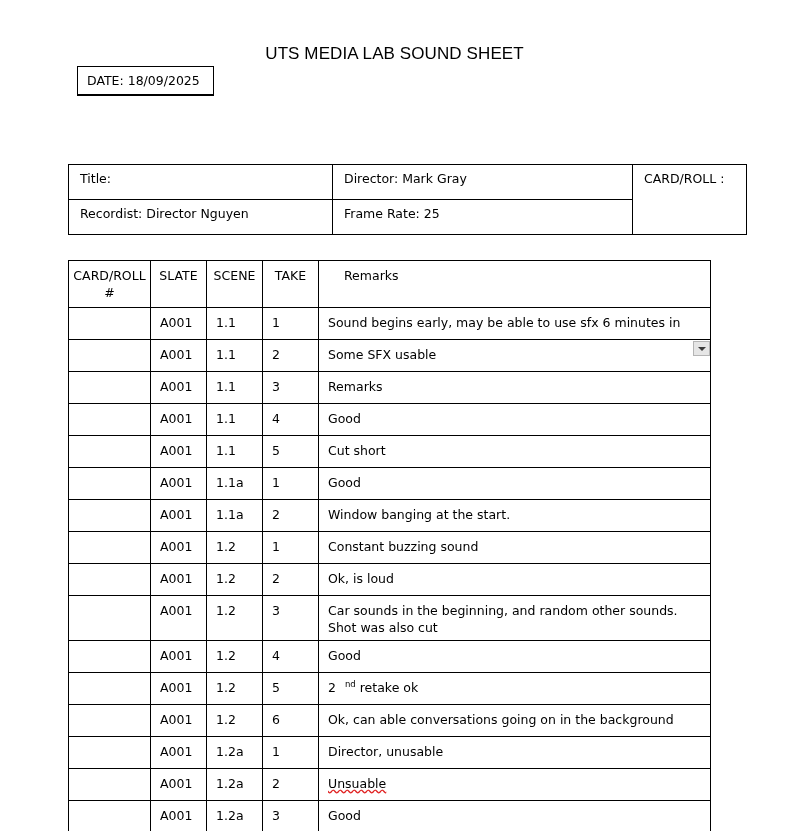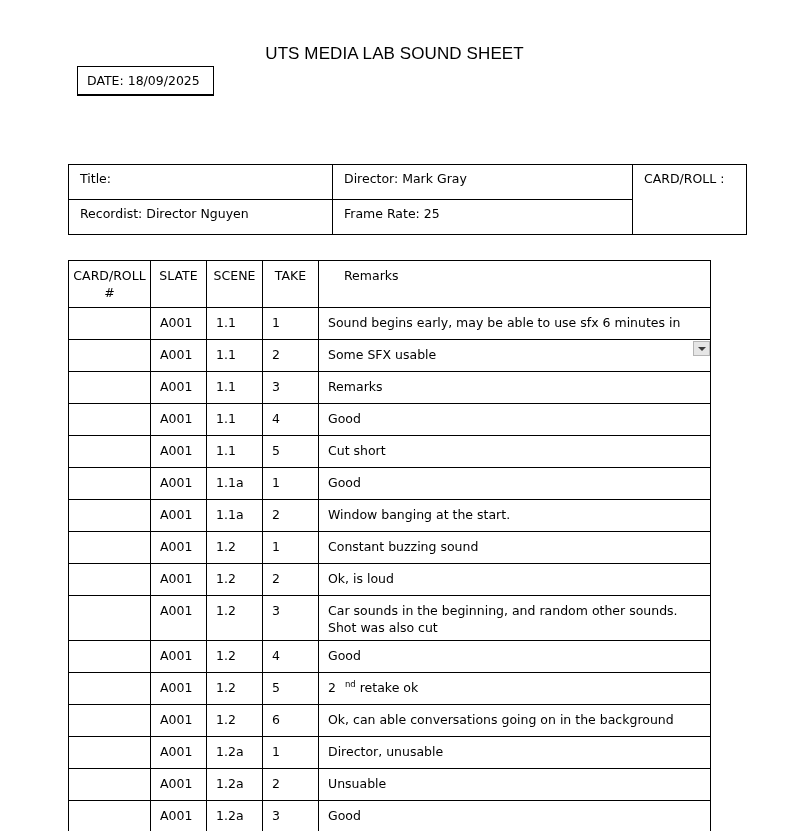--- a/index.html
+++ b/index.html
@@ -125,20 +125,21 @@
   
   sup {
     font-size: 8.5px;
     vertical-align: super;
     line-height: 0;
     margin-left: 9px;
   }
 
   
   .spell-error {
+    text-decoration: underline;
     text-decoration-color: #e02020;
     text-decoration-style: wavy;
     text-decoration-skip-ink: none;
     -webkit-text-decoration-color: #e02020;
     -webkit-text-decoration-style: wavy;
   }
 
   
   .dropdown-control {
     position: absolute;

